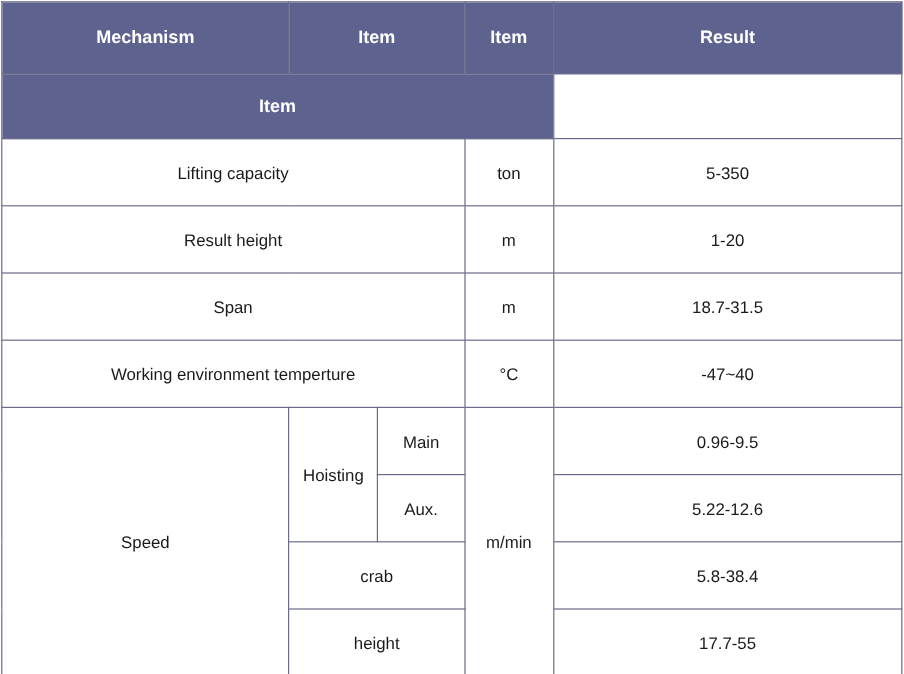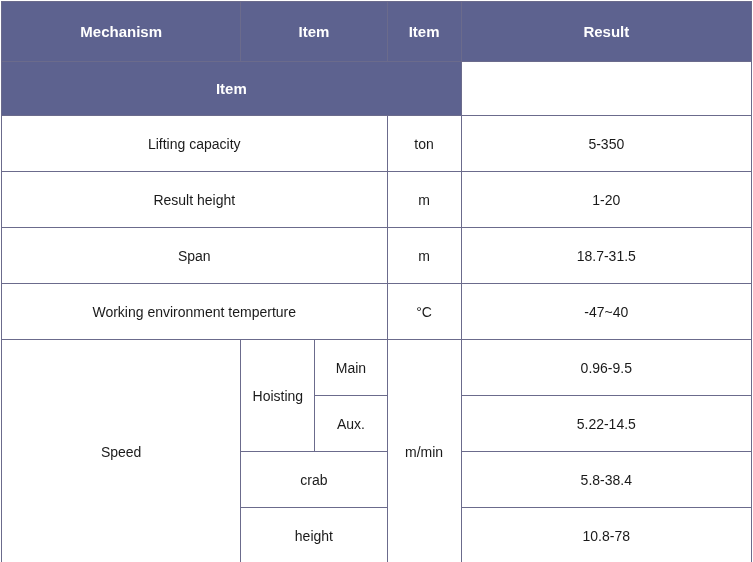--- a/index.html
+++ b/index.html
@@ -114,28 +114,28 @@
       <tr class="data-row">
         <td rowspan="4">Speed</td>
         <td rowspan="2">Hoisting</td>
         <td>Main</td>
         <td rowspan="4">m/min</td>
         <td>0.96-9.5</td>
       </tr>
 
       <tr class="data-row">
         <td>Aux.</td>
-        <td>5.22-14.5</td>
+        <td>5.22-12.6</td>
       </tr>
 
       <tr class="data-row">
         <td colspan="2">crab</td>
         <td>5.8-38.4</td>
       </tr>
 
       <tr class="data-row">
         <td colspan="2">height</td>
-        <td>10.8-78</td>
+        <td>17.7-55</td>
       </tr>
 
     </tbody>
   </table>
 </div>
 
 </body></html>

